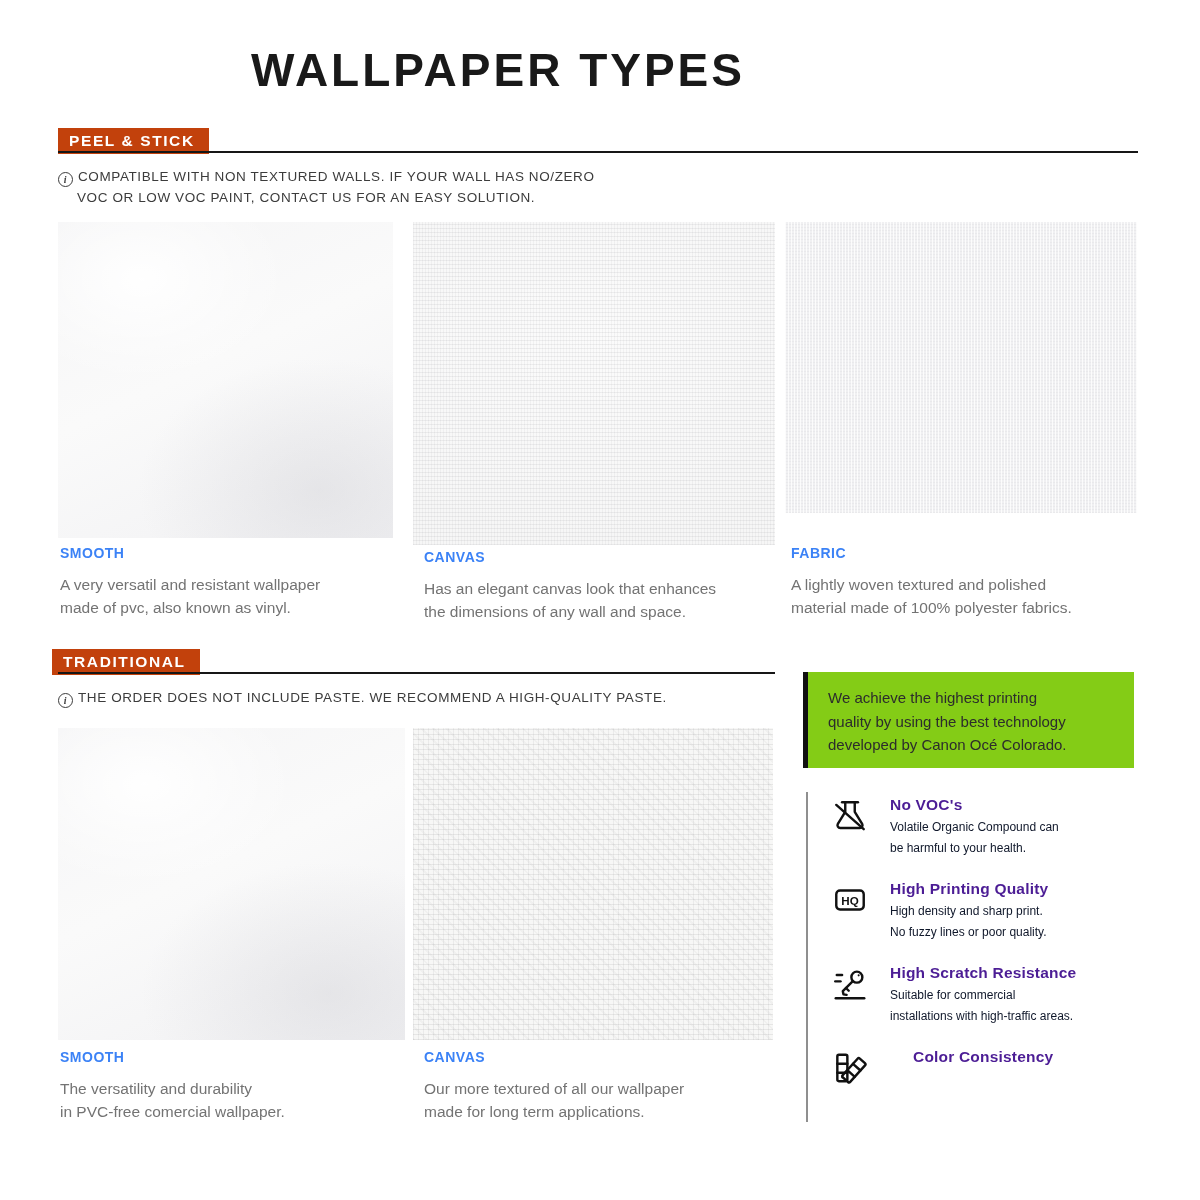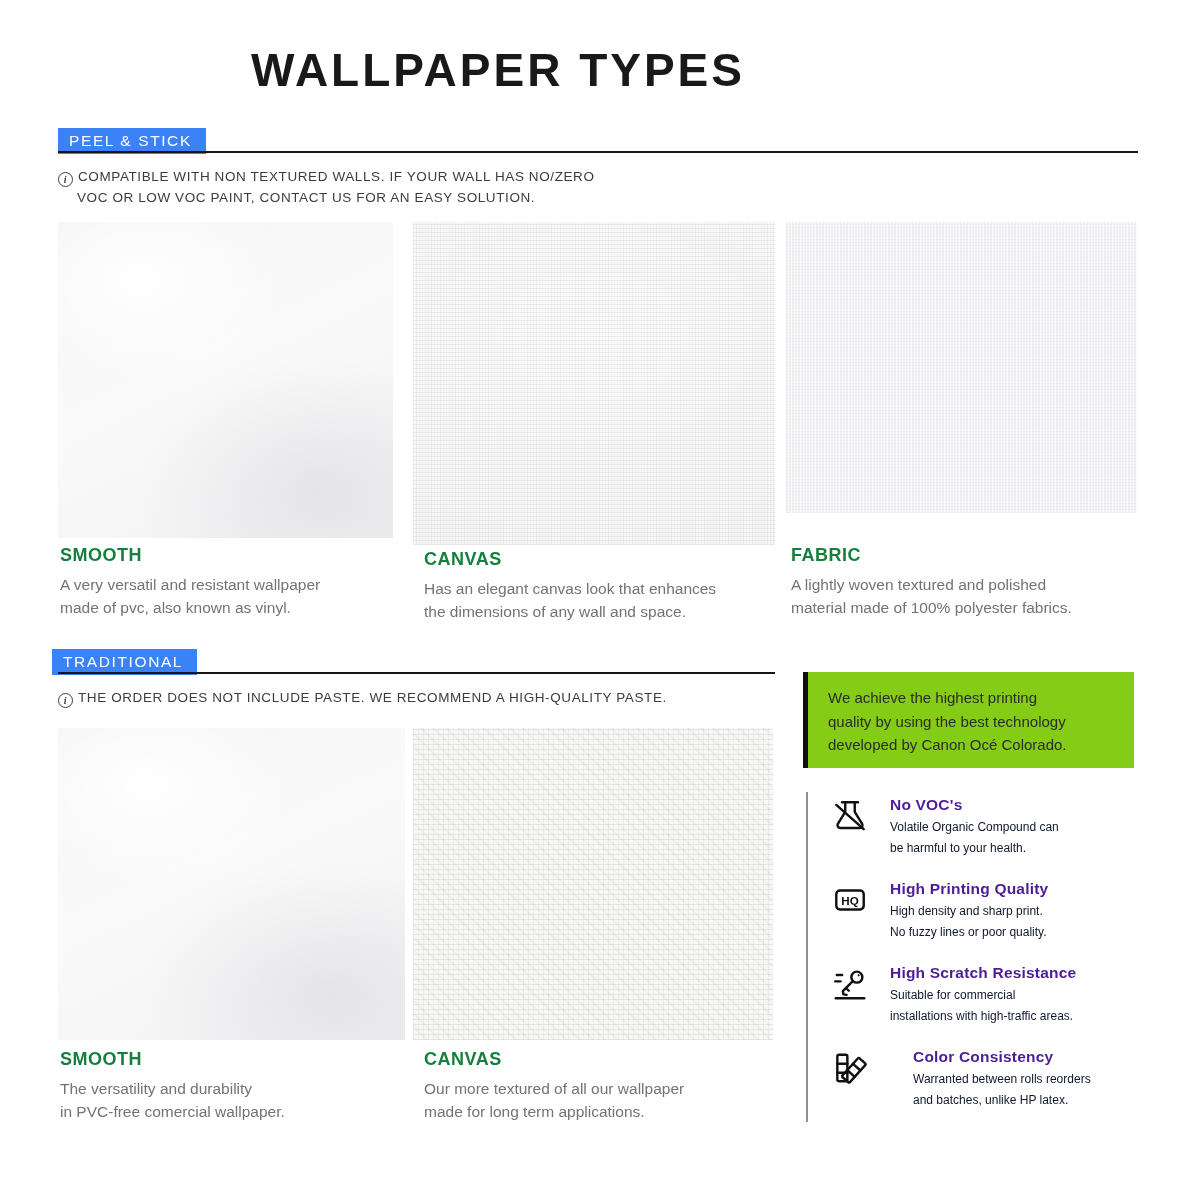--- a/index.html
+++ b/index.html
@@ -5,22 +5,22 @@
   html,body{margin:0;padding:0;background:#ffffff;}
   .page{
     position:relative;width:1200px;height:1200px;background:#ffffff;
     font-family:"Liberation Sans", sans-serif;color:#1a1a1a;overflow:hidden;
   }
   .page-title{
     position:absolute;left:58px;top:46px;width:880px;text-align:center;
     font-size:46px;font-weight:600;letter-spacing:3px;color:#191919;line-height:1.05;
   }
   .label-box{
-    position:absolute;background:#3b82f6;color:#ffffff;
-    font-size:15.5px;font-weight:400;letter-spacing:1.6px;
+    position:absolute;background:#c2410c;color:#ffffff;
+    font-size:15.5px;font-weight:700;letter-spacing:1.6px;
     padding:5px 14px 5px 11px;line-height:1;
   }
   .rule{position:absolute;height:2px;background:#161616;}
   .note{
     position:absolute;font-size:13.5px;letter-spacing:0.6px;color:#3c3c3c;
     line-height:21px;font-weight:500;
   }
   .note .note-line2{padding-left:19px;}
   .info-i{
     display:inline-flex;align-items:center;justify-content:center;
@@ -49,21 +49,21 @@
       repeating-linear-gradient(0deg, rgba(125,125,132,0.06) 0 1px, rgba(0,0,0,0) 1px 3px);
   }
   .tex-canvas-coarse{
     background-color:#f7f7f6;
     background-image:
       repeating-linear-gradient(0deg, rgba(108,108,112,0.12) 0 1px, rgba(0,0,0,0) 1px 5px),
       repeating-linear-gradient(90deg, rgba(108,108,112,0.09) 0 1px, rgba(0,0,0,0) 1px 5px),
       repeating-linear-gradient(45deg, rgba(108,108,112,0.05) 0 2px, rgba(0,0,0,0) 2px 9px);
   }
   .swatch-title{
-    position:absolute;font-size:18px;font-weight:600;letter-spacing:0.5px;color:#15803d;
+    position:absolute;font-size:14px;font-weight:600;letter-spacing:0.5px;color:#3b82f6;
     line-height:1.1;
   }
   .swatch-desc{
     position:absolute;font-size:15.5px;color:#737373;line-height:22.5px;
     white-space:pre-line;
   }
   .quote-bar{position:absolute;left:803px;top:672px;width:5px;height:96px;background:#111111;}
   .quote-box{position:absolute;left:808px;top:672px;width:326px;height:96px;background:#84cc16;}
   .quote-text{
     padding:14px 0 0 20px;font-size:15px;line-height:23.5px;color:#2c2c2c;
@@ -192,18 +192,16 @@
         <circle cx="10.75" cy="27" r="1" fill="#111" stroke="none"></circle>
         <g transform="rotate(42 21.5 20)">
           <rect x="17" y="8" width="9.5" height="24" rx="1.5"></rect>
           <path d="M17 16 h9.5"></path>
           <path d="M17 24 h9.5"></path>
         </g>
       </svg>
     </div>
     <div class="feature-text">
       <div class="feature-title">Color Consistency</div>
-      <div class="feature-desc">Warranted between rolls reorders
-and batches, unlike HP latex.</div>
     </div>
   </div>
 
 </div>
 
 </body></html>

